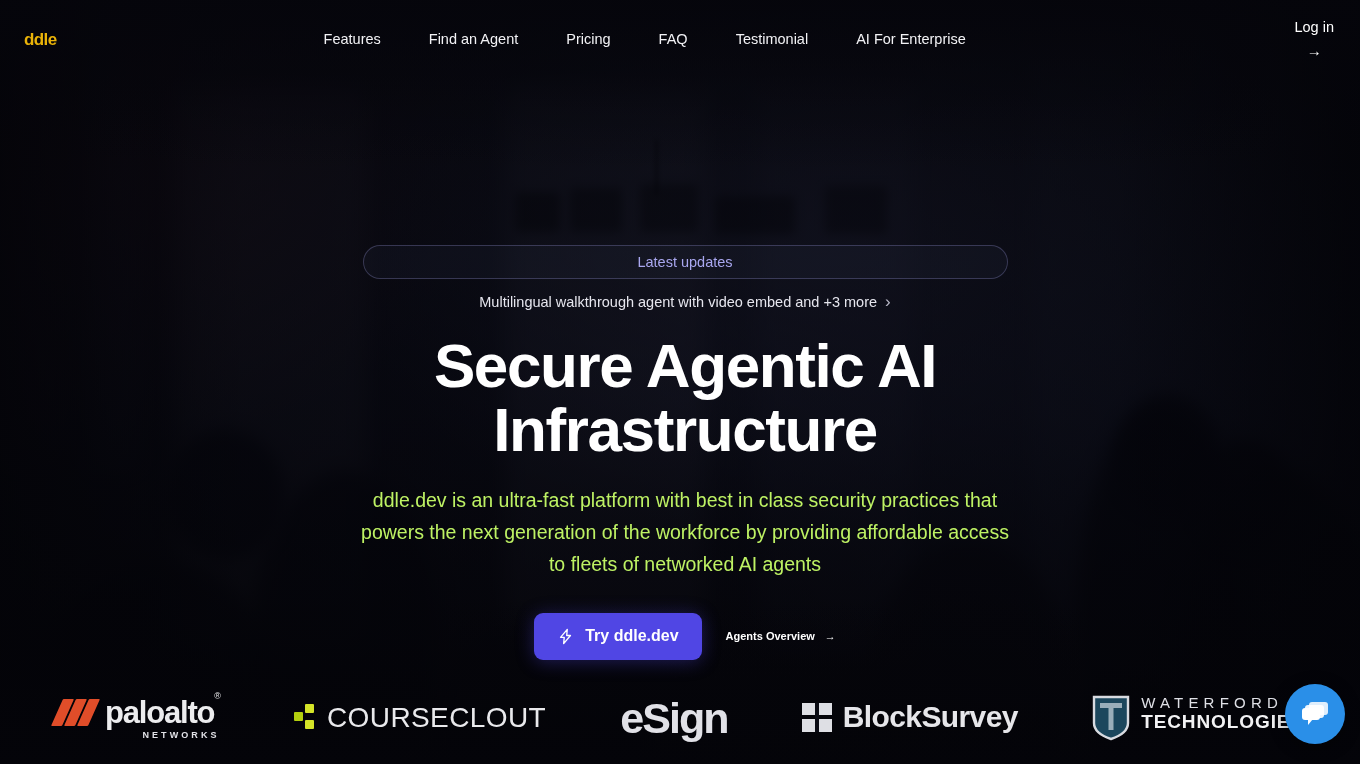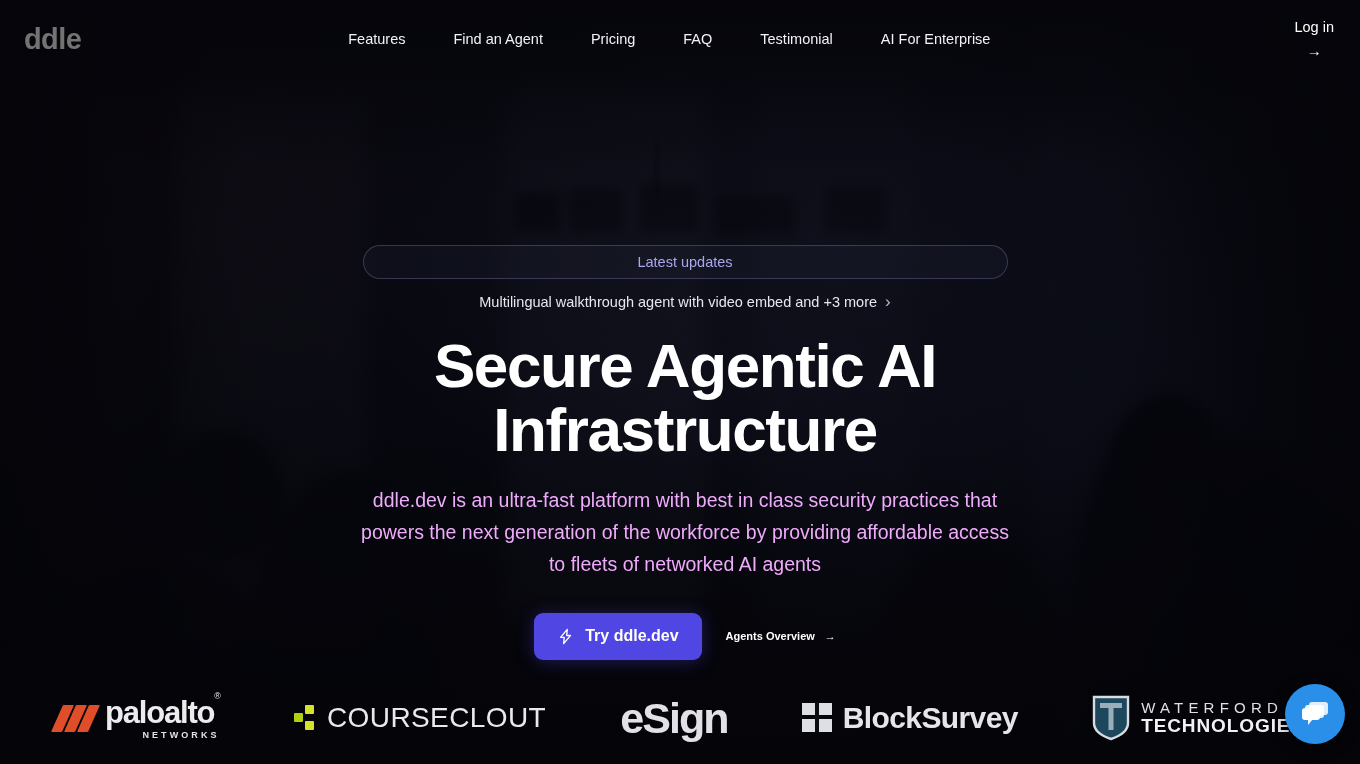--- a/index.html
+++ b/index.html
@@ -65,21 +65,21 @@
     background:linear-gradient(180deg, rgba(5,5,11,.88) 0%, rgba(5,5,11,.35) 60%, rgba(5,5,11,0) 100%); }
   .bg-bot{ position:absolute; left:0; bottom:0; width:100%; height:170px;
     background:linear-gradient(0deg, rgba(4,4,9,.92) 0%, rgba(4,4,9,.45) 55%, rgba(4,4,9,0) 100%); }
 
   
   .nav{
     position:absolute; left:0; top:0; width:100%; height:78px;
     display:flex; align-items:center; z-index:20;
   }
   .logo{
-    margin-left:24px; font-size:29px; font-weight:700; color:#737373;
+    margin-left:24px; font-size:17px; font-weight:700; color:#eab308;
     letter-spacing:-.6px; line-height:1;
   }
   .nav-links{ display:flex; align-items:center; gap:4px; margin-left:245px; }
   .nav-link{
     color:#f2f2f5; font-size:14.5px; font-weight:400; padding:0 22px;
     white-space:nowrap; cursor:pointer;
   }
   .nav-right{ margin-left:auto; margin-right:26px; display:flex; align-items:center; }
   .login{
     color:#fff; font-size:14.5px; font-weight:500; display:flex; align-items:center; gap:7px;
@@ -107,21 +107,21 @@
     color:#e6e6ee; font-size:14.5px; cursor:pointer;
   }
   .subbadge .chev{ color:#b9b9c8; font-size:17px; font-weight:300; }
 
   h1.hero-title{
     margin-top:22px; text-align:center; color:#fff;
     font-size:62px; line-height:1.03; font-weight:700; letter-spacing:-1.4px;
     max-width:780px;
   }
   p.hero-sub{
-    margin-top:22px; text-align:center; color:#f0abfc;
+    margin-top:22px; text-align:center; color:#bef264;
     font-size:19.5px; line-height:1.66; font-weight:400; max-width:660px;
   }
 
   .cta-row{ margin-top:32px; display:flex; align-items:center; gap:24px; }
   .btn-primary{
     height:47px; padding:0 23px; border:none; border-radius:9px;
     background:#5046e4; color:#fff; font-size:16px; font-weight:600;
     display:flex; align-items:center; gap:11px; cursor:pointer;
     font-family:"Liberation Sans", sans-serif;
     box-shadow:0 2px 18px rgba(80,70,228,.35);
@@ -132,21 +132,21 @@
     display:flex; align-items:center; gap:10px; cursor:pointer;
     font-family:"Liberation Sans", sans-serif;
   }
 
   
   .logos{
     position:absolute; left:0; bottom:0; width:100%; height:88px; z-index:16;
     display:flex; align-items:center; justify-content:space-between;
     padding:0 56px 4px 56px;
   }
-  .lg{ display:flex; align-items:center; opacity:.97; }
+  .lg{ display:flex; align-items:flex-start; opacity:.97; }
 
   
   .pa-marks{ width:40px; height:30px; position:relative; margin-right:9px; }
   .pa-marks i{ position:absolute; width:11px; height:27px; background:#e8502b;
     transform:skewX(-24deg); border-radius:1px; }
   .pa-marks i:nth-child(1){ left:1px;  top:2px; }
   .pa-marks i:nth-child(2){ left:14px; top:2px; }
   .pa-marks i:nth-child(3){ left:27px; top:2px; }
   .pa-text{ display:flex; flex-direction:column; }
   .pa-main{ color:#f4f4f6; font-size:31px; font-weight:700; letter-spacing:-1.2px;

